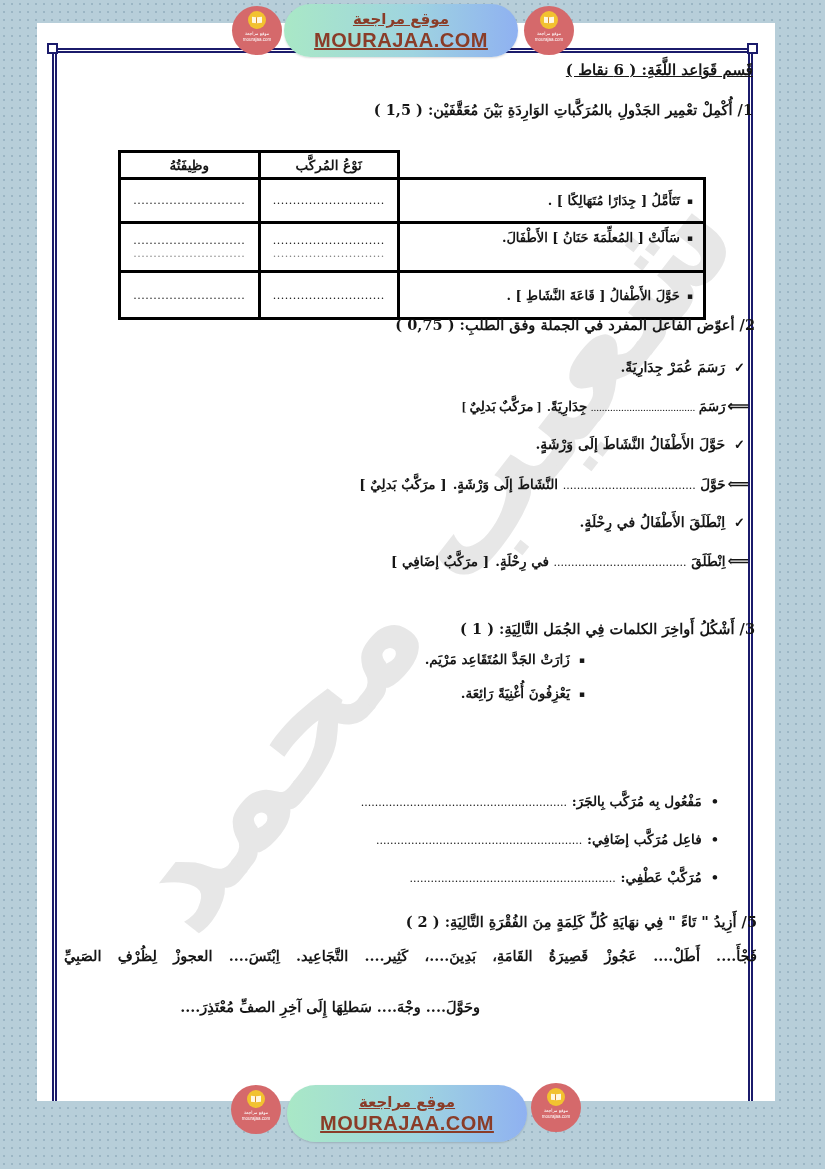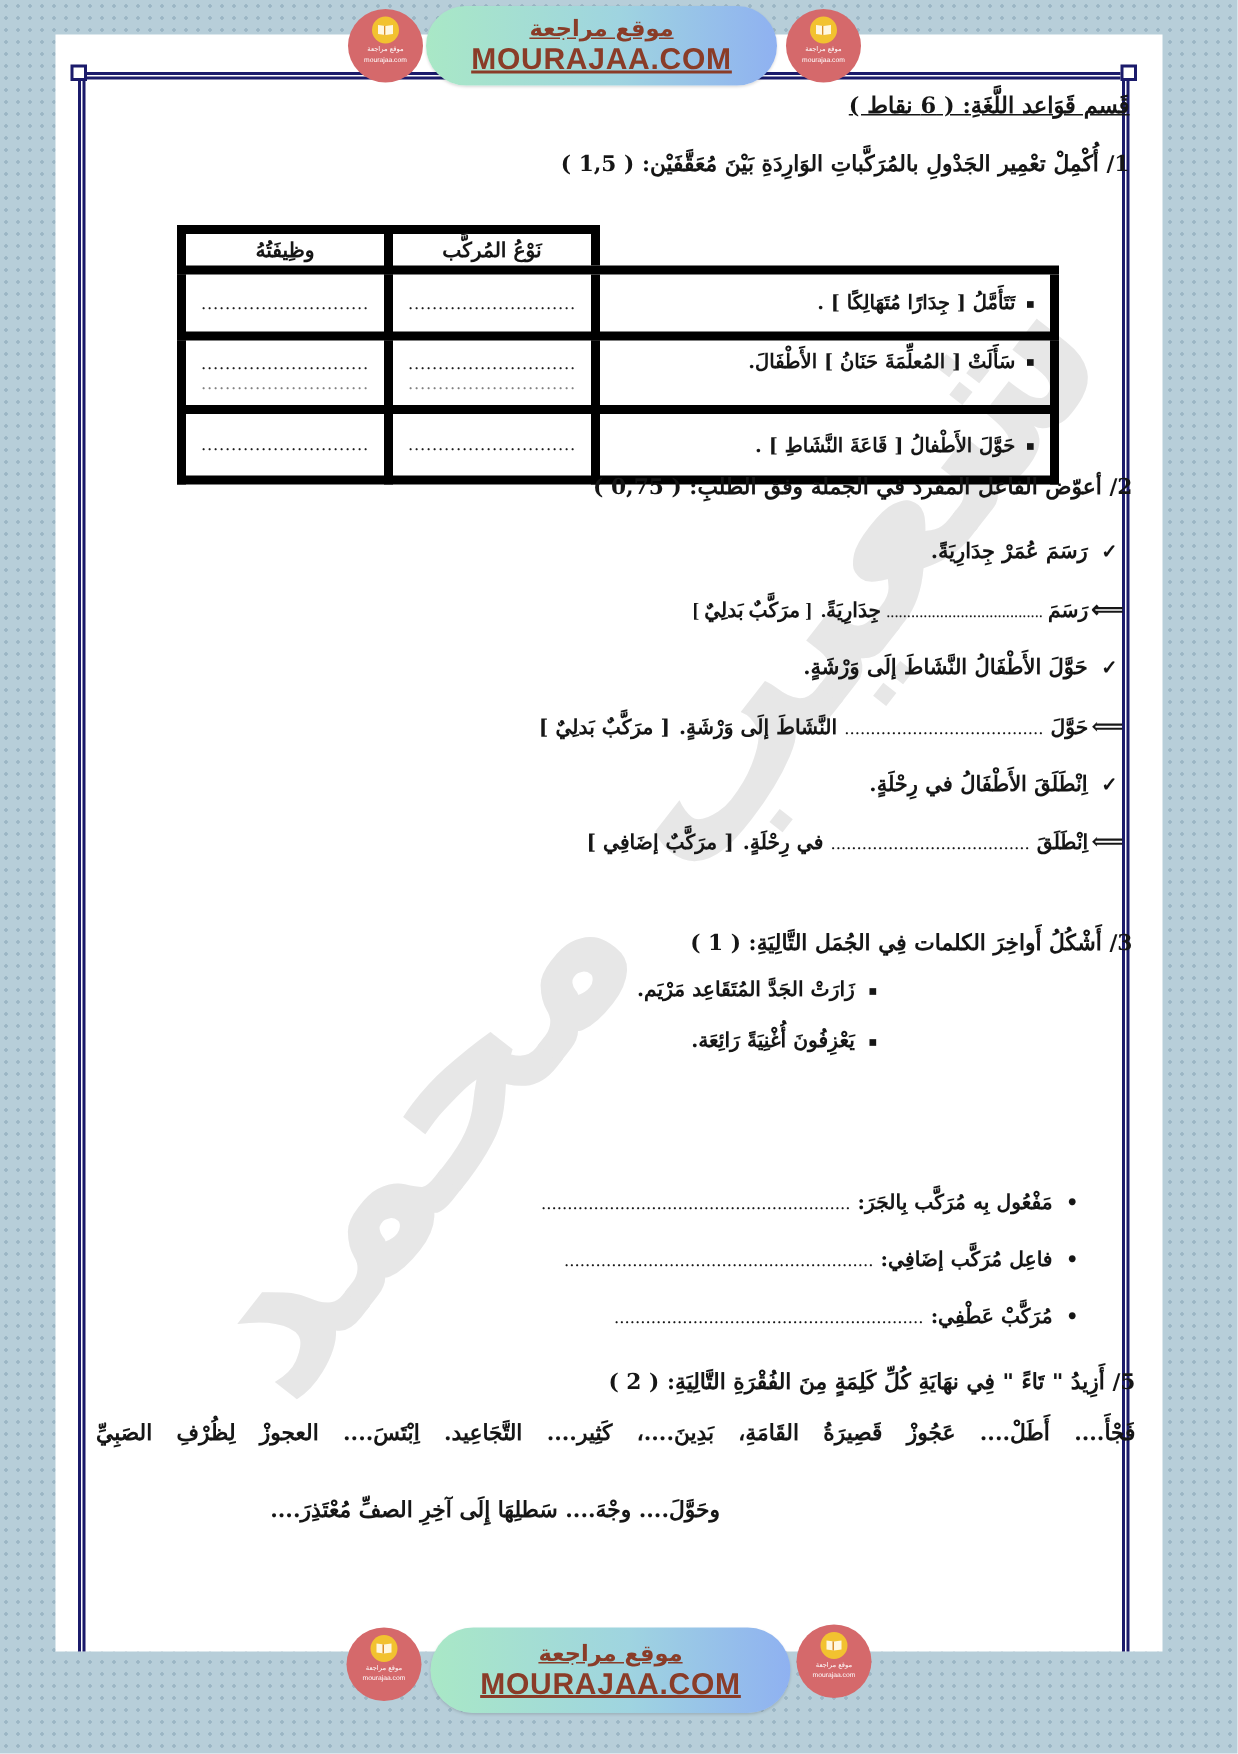--- a/index.html
+++ b/index.html
@@ -71,21 +71,21 @@
     text-align:center; white-space:nowrap; pointer-events:none;
     font-family:"DejaVu Sans", sans-serif;
   }
   
   .content{ position:absolute; inset:0; z-index:4; direction:rtl; }
   .abs{ position:absolute; }
   .heading{ font-weight:bold; font-size:14.5px; white-space:nowrap; }
   .title{ font-size:15px; font-weight:bold; text-decoration:underline; white-space:nowrap; }
   
   .q1-table{ position:absolute; right:119px; top:150px; width:588px; border-collapse:collapse; direction:rtl; }
-  .q1-table td,.q1-table th{ border:6px solid #000000; vertical-align:middle; }
+  .q1-table td,.q1-table th{ border:3px solid #000000; vertical-align:middle; }
   .q1-table th{ font-size:13.5px; font-weight:bold; text-align:center; height:27px; }
   .q1-table td.sentence{ width:306px; font-size:13px; font-weight:bold; padding:4px 10px 4px 4px; text-align:right; }
   .q1-table td.dotcell{ font-size:11px; text-align:center; color:#1c1c1c; letter-spacing:.5px; }
   .q1-table .noborder{ border-top:none !important; border-right:none !important; border-left:none !important; }
   .q1-table tr.r1 td{ height:44px; }
   .q1-table tr.r2 td{ height:49px; }
   .q1-table tr.r3 td{ height:47px; }
   .sq-bullet{ font-size:9px; margin-left:7px; vertical-align:1px; }
   
   .check-line{ font-size:14px; font-weight:bold; white-space:nowrap; }

